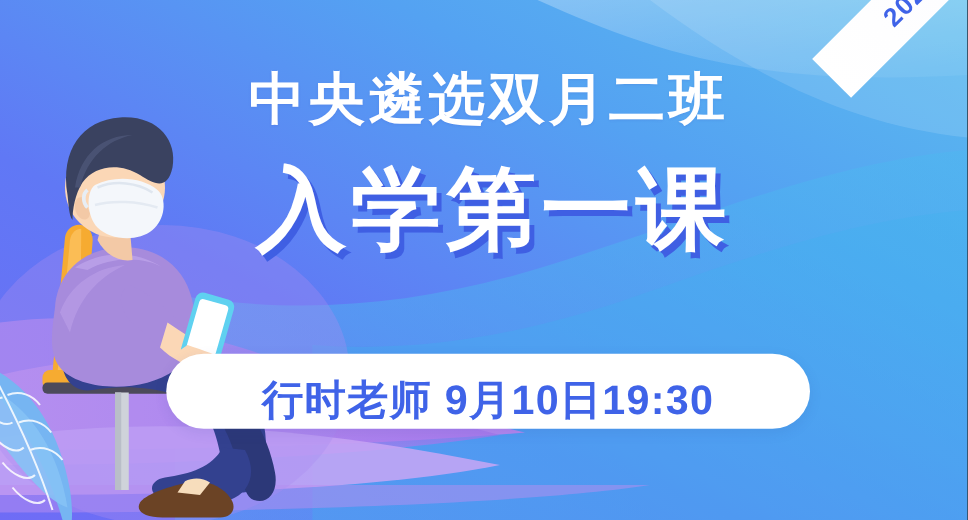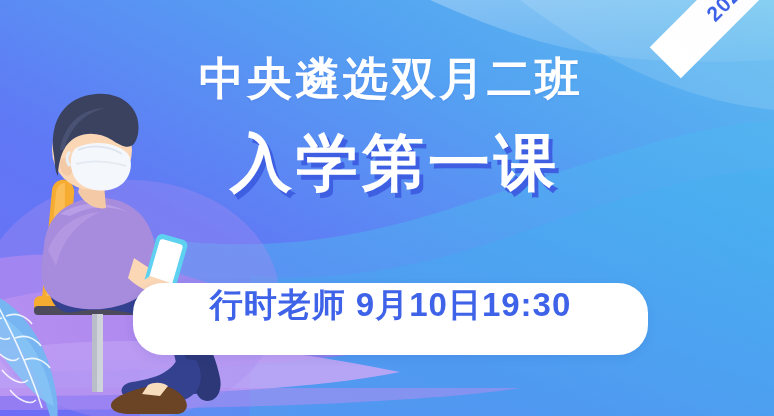--- a/index.html
+++ b/index.html
@@ -44,36 +44,36 @@
     letter-spacing:3px;
     line-height:1;
     padding-left:8px;
     text-shadow:0 1px 2px rgba(60,90,200,.18);
   }
   #headline{
     position:absolute;
     left:0;right:0;top:132px;
     text-align:center;
     color:#ffffff;
-    font-size:62px;
+    font-size:72px;
     font-weight:bold;
     letter-spacing:4px;
     line-height:1;
     padding-left:16px;
     text-shadow:4px 5px 0 #3f5fe3;
   }
 
   
   #info-pill{
     position:absolute;
     left:133px;top:283px;
-    width:515px;height:72px;
+    width:515px;height:60px;
     background:#ffffff;
     border-radius:30px;
-    display:flex;align-items:flex-start;justify-content:center;
+    display:flex;align-items:flex-end;justify-content:center;
     box-shadow:0 3px 10px rgba(40,60,150,.10);
   }
   #info-pill .txt{
     color:#3f63e8;
     font-size:33px;
     font-weight:bold;
     letter-spacing:1px;
     white-space:nowrap;
   }
 </style>

